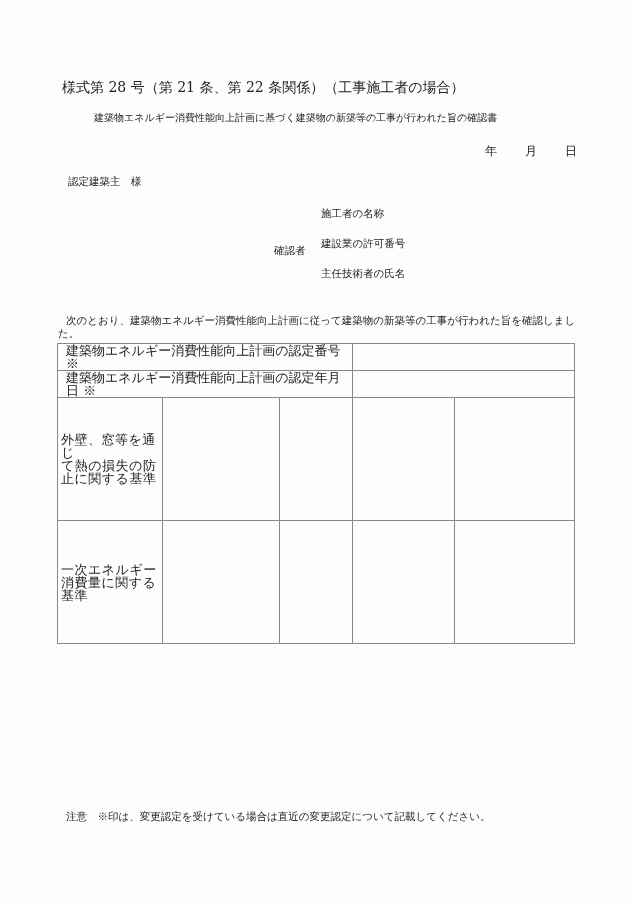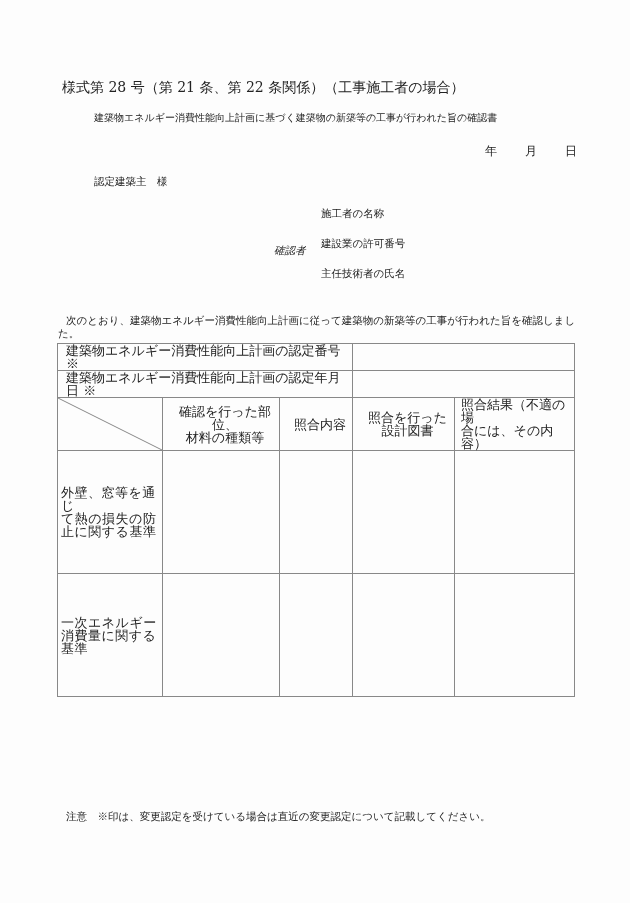--- a/index.html
+++ b/index.html
@@ -7,22 +7,22 @@
     width:630px; height:903px; position:relative; overflow:hidden;
     background:#fdfdfd; color:#222;
     font-family: "DejaVu Serif", "Liberation Serif", serif;
     font-size:10.5px;
   }
   .abs { position:absolute; white-space:nowrap; }
   .form-no { left:62px; top:79px; font-size:14px; }
   .doc-title { left:94px; top:111px; font-size:10px; }
   .date { left:485px; top:143px; font-size:12px; }
   .date span { display:inline-block; }
-  .addressee { left:94px; top:175px;text-align:right; }
-  .confirmer-label { left:274px; top:244px;font-style:italic; }
+  .addressee { left:68px; top:175px;text-align:right; }
+  .confirmer-label { left:274px; top:244px; }
   .confirmer-field { left:321px; }
   .intro { left:58px; top:314px; width:520px; white-space:normal; line-height:13px; text-indent:8px; }
   table.main {
     position:absolute; left:57px; top:343px; width:517px;
     border-collapse:collapse; table-layout:fixed;
     font-size:13px;
   }
   table.main td {
     border:1px solid #888; padding:0 0 0 8px; vertical-align:middle; line-height:13px;
   }
@@ -62,40 +62,20 @@
   </colgroup>
   <tbody>
       <tr class="r-top">
     <td colspan="3">建築物エネルギー消費性能向上計画の認定番号 ※</td>
     <td colspan="2"></td>
   </tr>
   <tr class="r-top">
     <td colspan="3">建築物エネルギー消費性能向上計画の認定年月日 ※</td>
     <td colspan="2"></td>
   </tr>
-  <tr class="r-head">
-    <td class="diag">
-      <svg viewBox="0 0 100 100" preserveAspectRatio="none">
-            <line x1="0" y1="0" x2="100" y2="100" stroke="#888" stroke-width="1" vector-effect="non-scaling-stroke"></line>
-          </svg>
-    </td>
-    <td>
-          <div>確認を行った部位、</div>
-          <div>材料の種類等</div>
-        </td>
-    <td>照合内容</td>
-    <td>
-          <div>照合を行った</div>
-          <div>設計図書</div>
-        </td>
-    <td class="left-al">
-          <div>照合結果（不適の場</div>
-          <div>合には、その内容）</div>
-        </td>
-  </tr>
   <tr class="r-body">
     <td class="crit">
       <div>外壁、窓等を通じ</div>
       <div>て熱の損失の防</div>
       <div>止に関する基準</div>
     </td>
     <td></td>
     <td></td>
     <td></td>
     <td></td>

